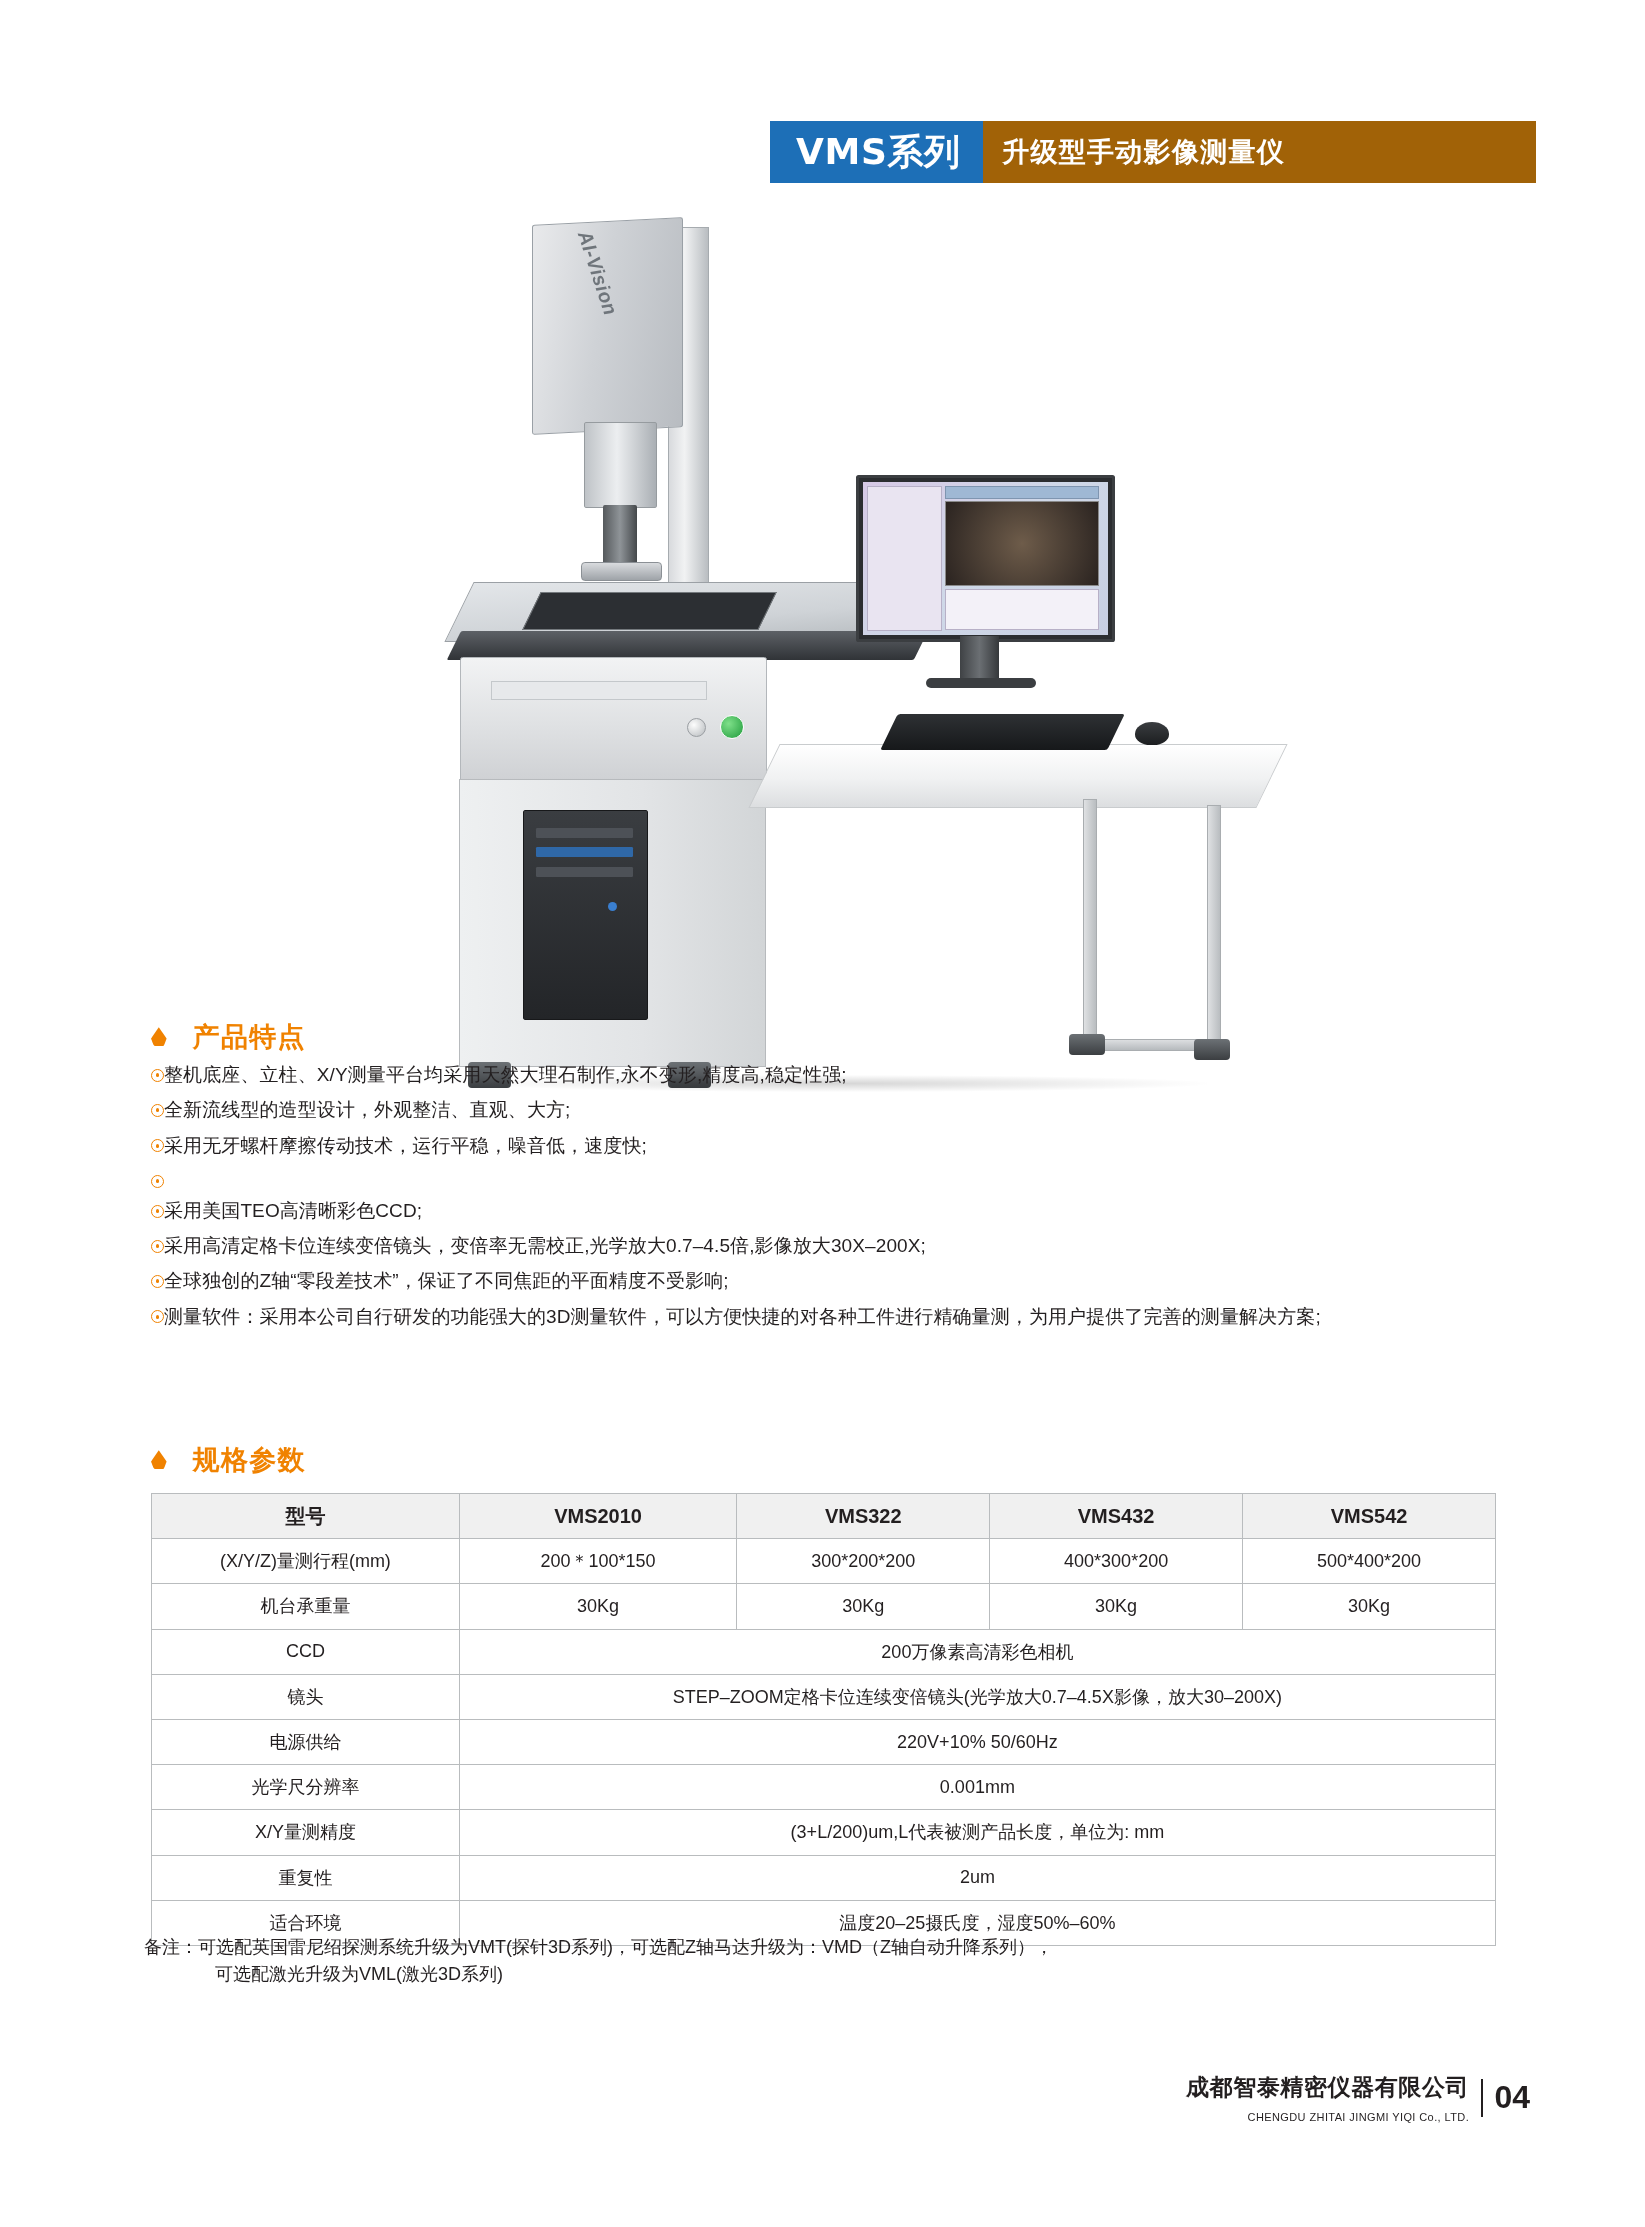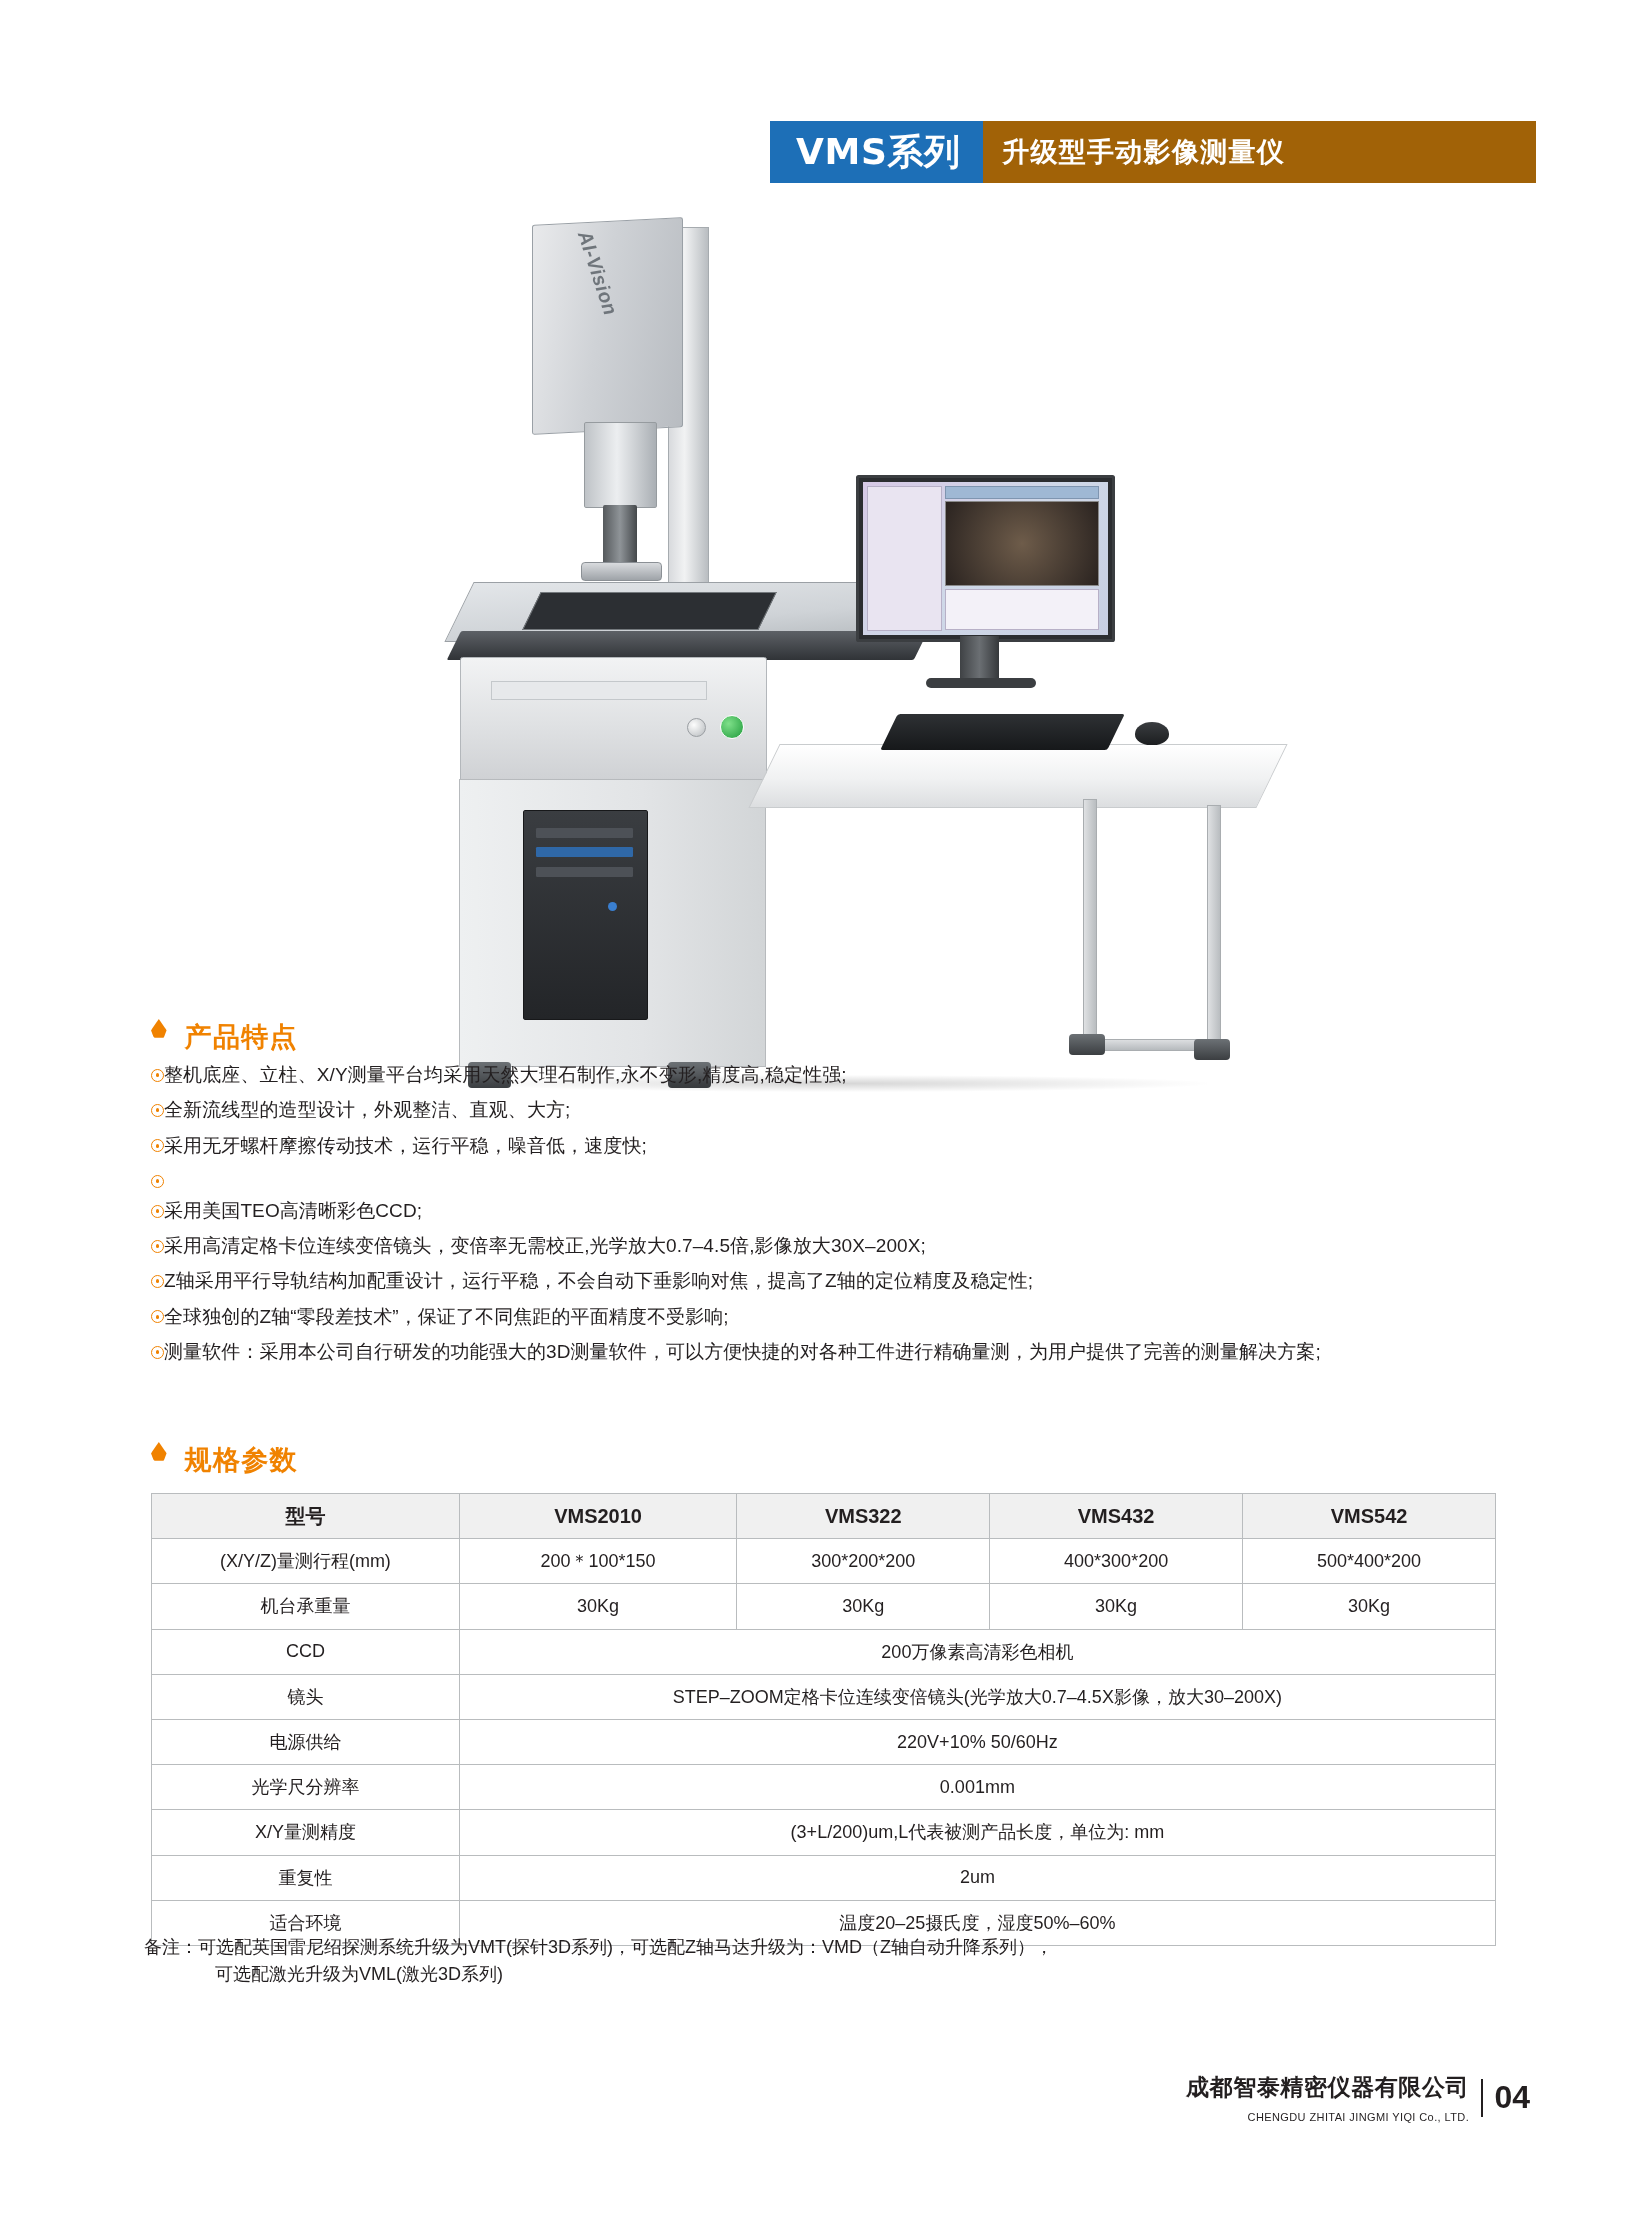--- a/index.html
+++ b/index.html
@@ -358,21 +358,22 @@
     top: 880px;
     width: 727px;
     height: 17px;
     background: radial-gradient(ellipse at center, rgba(0,0,0,0.16), rgba(0,0,0,0) 72%);
   }
 
   
   .section-head {
     position: absolute;
     display: flex;
-    gap: 18px;
+    align-items: center;
+    gap: 26px;
   }
   .section-head .drop {
     width: 15.6px;
     height: 19.5px;
     background: #f08200;
     border-radius: 50% 50% 50% 50% / 62% 62% 38% 38%;
     transform: rotate(0deg);
     clip-path: polygon(50% 0%, 100% 58%, 82% 96%, 18% 96%, 0% 58%);
   }
   .section-head .title {
@@ -573,24 +574,20 @@
     <div class="feature-item">
       <div class="bullet"></div>
       <div class="txt">采用美国TEO高清晰彩色CCD;</div>
     </div>
     <div class="feature-item">
       <div class="bullet"></div>
       <div class="txt">采用高清定格卡位连续变倍镜头，变倍率无需校正,光学放大0.7–4.5倍,影像放大30X–200X;</div>
     </div>
     <div class="feature-item">
       <div class="bullet"></div>
-      <div class="txt">Z轴采用平行导轨结构加配重设计，运行平稳，不会自动下垂影响对焦，提高了Z轴的定位精度及稳定性;</div>
-    </div>
-    <div class="feature-item">
-      <div class="bullet"></div>
       <div class="txt">全球独创的Z轴“零段差技术”，保证了不同焦距的平面精度不受影响;</div>
     </div>
     <div class="feature-item">
       <div class="bullet"></div>
       <div class="txt">测量软件：采用本公司自行研发的功能强大的3D测量软件，可以方便快捷的对各种工件进行精确量测，为用户提供了完善的测量解决方案;</div>
     </div>
   </div>
 
 <div class="section-head" id="specs-head">
   <div class="drop"></div>

